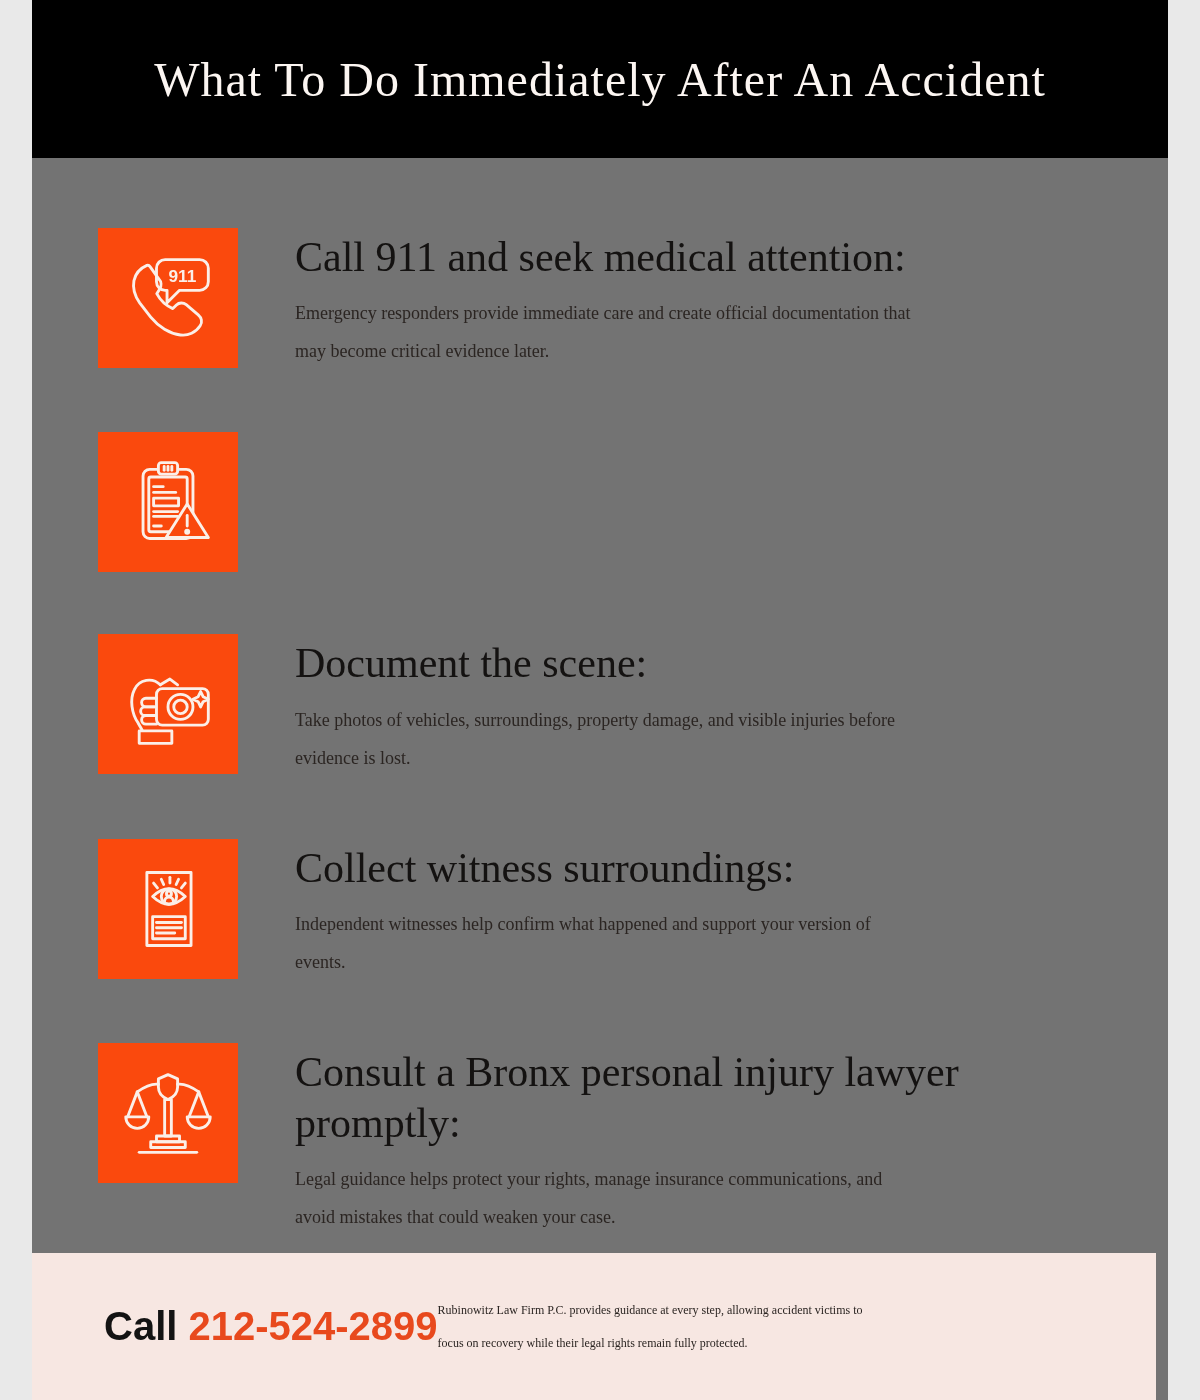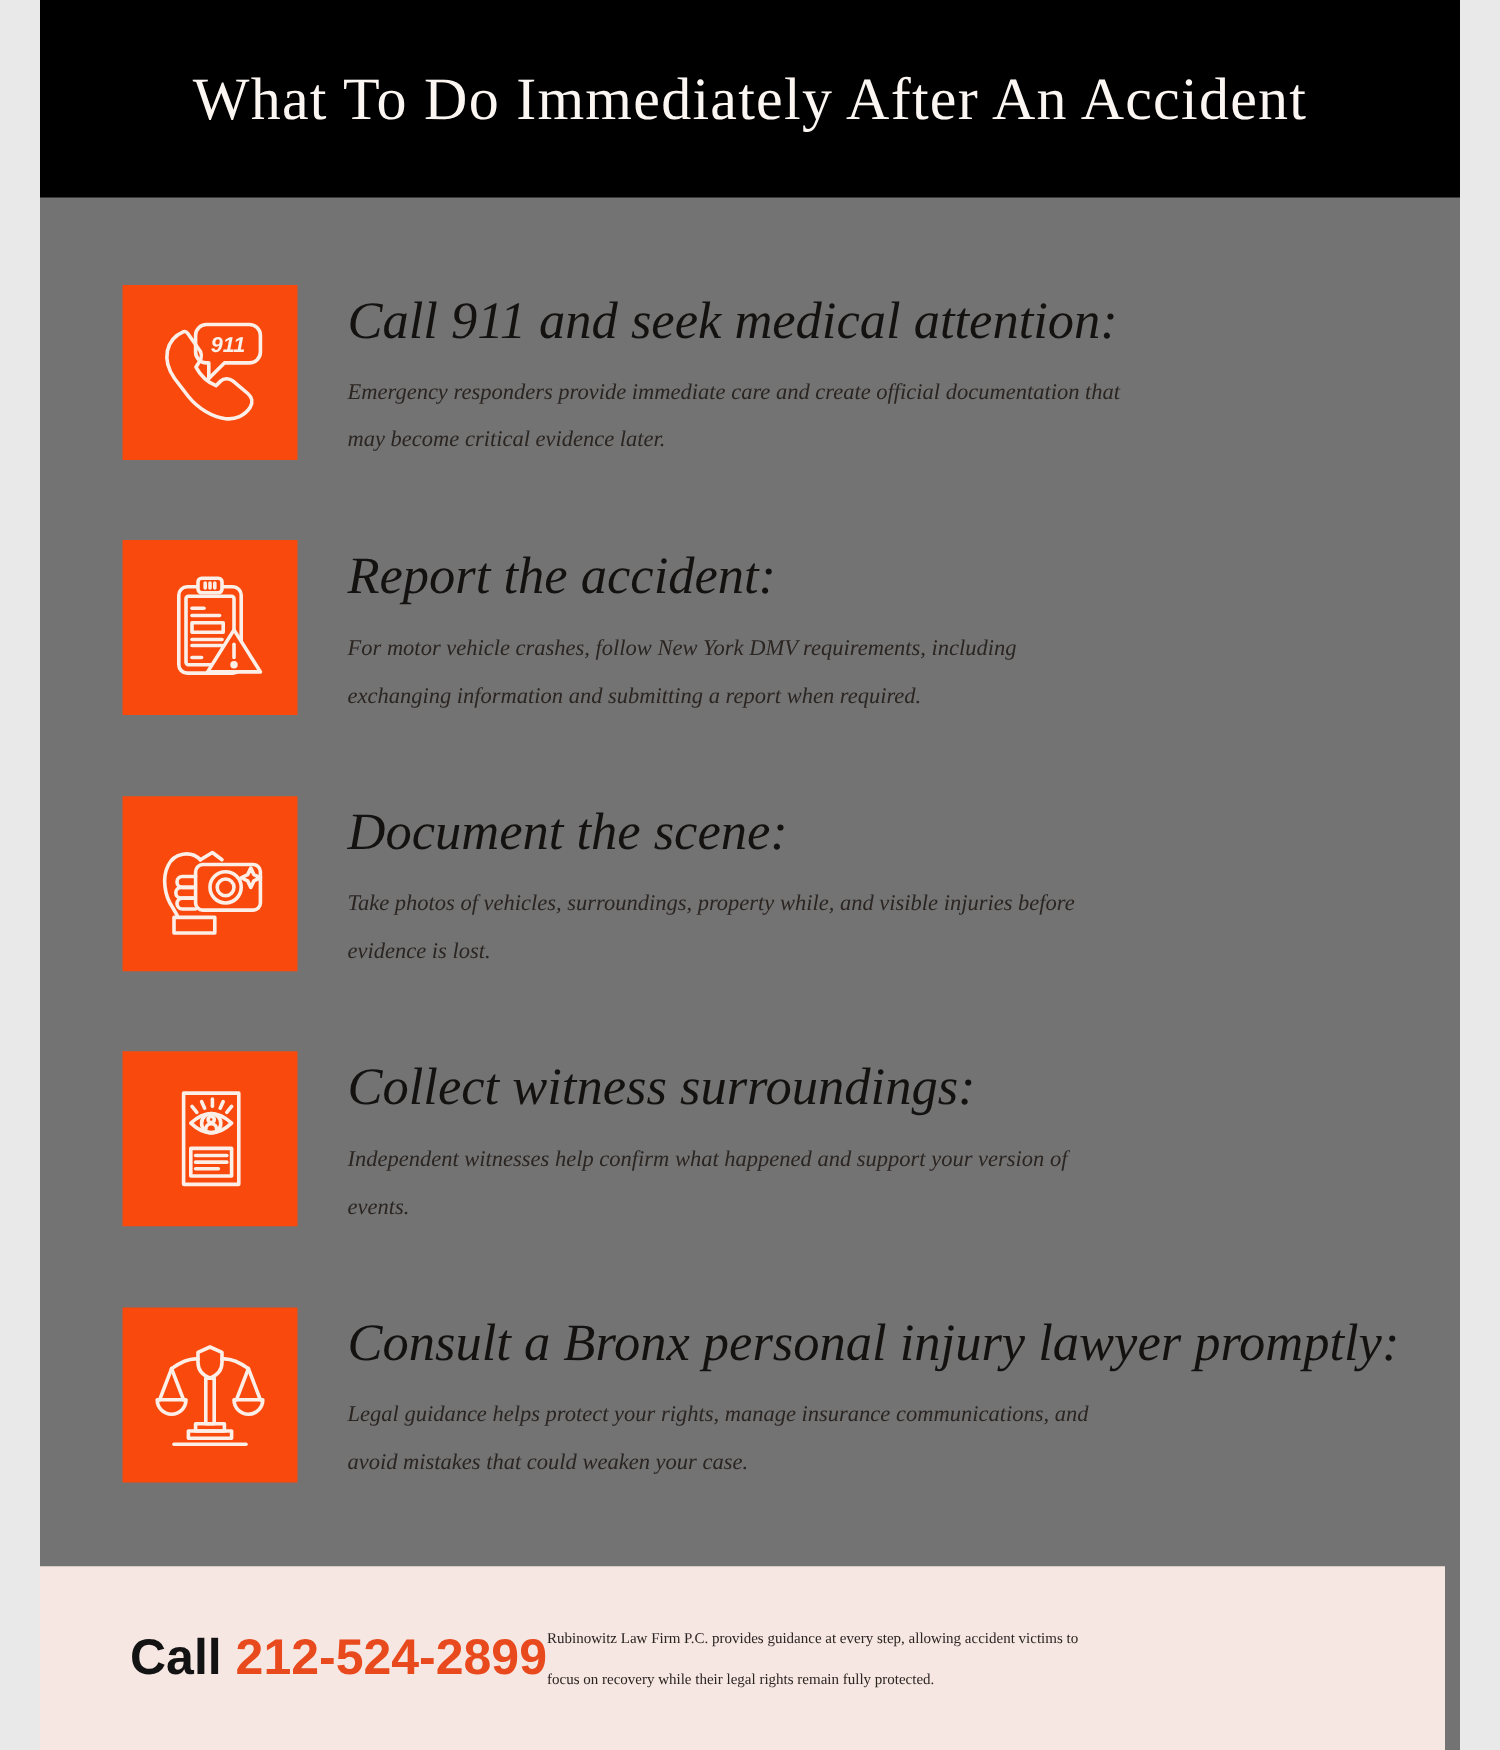--- a/index.html
+++ b/index.html
@@ -22,23 +22,22 @@
     font-size:48px;
     font-weight:400;
     letter-spacing:1px;
     white-space:nowrap;
   }
   .main {
     padding:70px 45px 0 66px;
   }
   .step {
     display:flex;
-    gap:40px;
+    gap:57px;
     margin-bottom:62px;
-    font-style:italic;
   }
   .icon-tile {
     flex:none;
     width:140px; height:140px;
     background:#FA490D;
     display:flex; align-items:center; justify-content:center;
   }
   .icon-tile svg { display:block; }
   .step-text { padding-top:4px; max-width:900px; }
   .step-heading {
@@ -117,45 +116,40 @@
           <line x1="35" y1="40" x2="58" y2="40"></line>
           <rect x="35" y="46" width="26" height="8"></rect>
           <line x1="35" y1="60" x2="60" y2="60"></line>
           <line x1="35" y1="65" x2="60" y2="65"></line>
           <line x1="35" y1="75" x2="43" y2="75"></line>
           <polygon points="70,52 92,87 48,87" fill="#FA490D"></polygon>
           <line x1="70" y1="64" x2="70" y2="75"></line>
           <circle cx="70" cy="81" r="1.6" fill="#FBEFE8"></circle>
         </svg>
       </div>
-      <div class="step-text">
-        <div class="step-heading">Report the accident:</div>
-        <div class="step-body">For motor vehicle crashes, follow New York DMV requirements, including
-exchanging information and submitting a report when required.</div>
-      </div>
     </div>
 
     <div class="step">
       <div class="icon-tile">
         <svg width="96" height="96" viewBox="0 0 100 100" fill="none" stroke="#FBEFE8" stroke-width="3" stroke-linecap="round" stroke-linejoin="round">
           <path d="M42,30 C34,22 20,24 15,35 C10,45 12,60 19,70 L23,77"></path>
           <path d="M42,30 L52,24 L60,30"></path>
           <rect x="38" y="34" width="54" height="38" rx="6"></rect>
           <circle cx="63" cy="53" r="13"></circle>
           <circle cx="63" cy="53" r="7"></circle>
           <path d="M84,37 l2.6,5.4 5.4,2.6 -5.4,2.6 -2.6,5.4 -2.6,-5.4 -5.4,-2.6 5.4,-2.6 z"></path>
           <path d="M38,44 h-11 a4.5,4.5 0 0 0 0,9 h9"></path>
           <path d="M36,53 h-10 a4.5,4.5 0 0 0 0,9 h10"></path>
           <path d="M36,62 h-9 a4.5,4.5 0 0 0 0,9 h11"></path>
           <rect x="20" y="78" width="34" height="13"></rect>
         </svg>
       </div>
       <div class="step-text">
         <div class="step-heading">Document the scene:</div>
-        <div class="step-body">Take photos of vehicles, surroundings, property while, and visible injuries before
+        <div class="step-body">Take photos of vehicles, surroundings, property damage, and visible injuries before
 evidence is lost.</div>
       </div>
     </div>
 
     <div class="step">
       <div class="icon-tile">
         <svg width="96" height="96" viewBox="0 0 100 100" fill="none" stroke="#FBEFE8" stroke-width="3" stroke-linecap="round" stroke-linejoin="round">
           <rect x="28" y="12" width="46" height="76"></rect>
           <path d="M34,37 Q51,21 68,37 Q51,53 34,37 Z"></path>
           <circle cx="51" cy="37" r="8"></circle>

